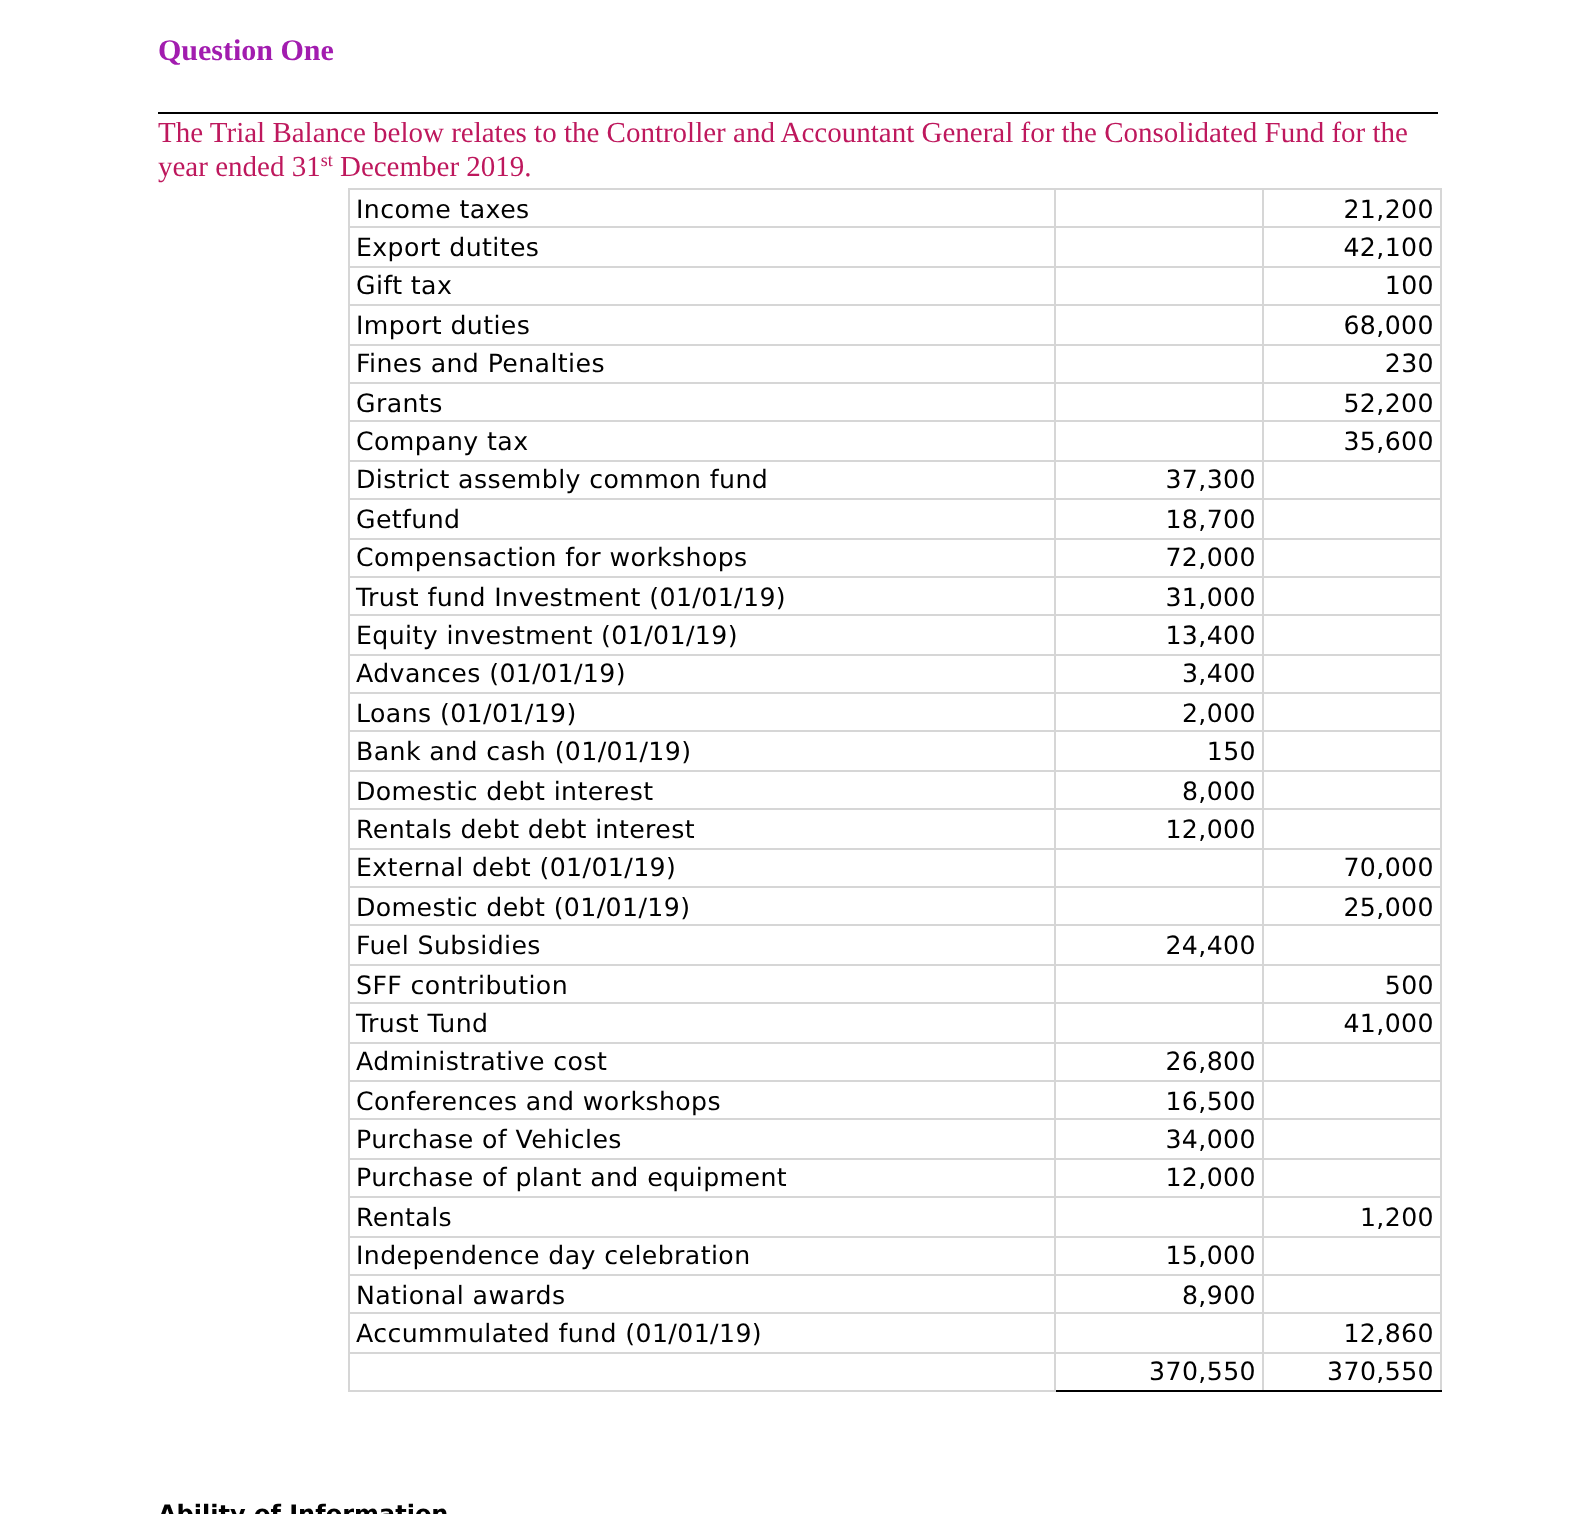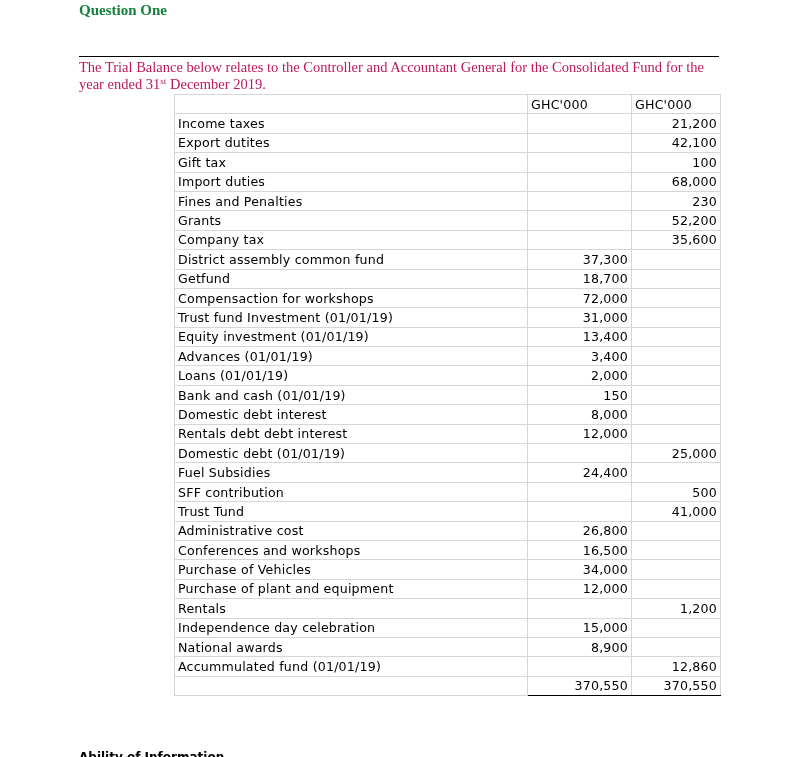--- a/index.html
+++ b/index.html
@@ -1,19 +1,19 @@
 <!DOCTYPE html>
 <html><head>
   <meta charset="utf-8">
   <style>
     html, body { margin: 0; padding: 0; background: #ffffff; }
     body { width: 785px; height: 757px; position: relative; overflow: hidden; }
     .heading {
-      position: absolute; left: 79px; top: 2px;
-      font-family: "Liberation Serif", serif; font-weight: bold; font-size: 15px; color: #15803d;
+      position: absolute; left: 79px; top: 18px;
+      font-family: "Liberation Serif", serif; font-weight: bold; font-size: 15px; color: #a21caf;
     }
     .rule {
       position: absolute; left: 79px; top: 56px; width: 640px; height: 0;
       border-top: 1px solid #000;
     }
     .intro {
       position: absolute; left: 79px; top: 59px; width: 640px;
       font-family: "Liberation Serif", serif; font-size: 14.5px; line-height: 17px; color: #be185d;
     }
     .intro sup { font-size: 9px; line-height: 0; vertical-align: 5px; }
@@ -46,25 +46,20 @@
 <div class="rule"></div>
 <div class="intro"><span>The Trial Balance below relates to the Controller and Accountant General for the Consolidated Fund for the year ended 31</span><sup>st</sup><span> December 2019.</span></div>
 
 <table class="tb">
   <colgroup>
       <col class="c1">
       <col class="c2">
       <col class="c3">
     </colgroup>
   <tbody id="tb-body">
-    <tr>
-      <td class="hdr"></td>
-      <td class="hdr">GHC'000</td>
-      <td class="hdr">GHC'000</td>
-    </tr>
   <tr>
         <td>Income taxes</td>
         <td class="num"></td>
         <td class="num">21,200</td>
       </tr>
       <tr>
         <td>Export dutites</td>
         <td class="num"></td>
         <td class="num">42,100</td>
       </tr>
@@ -135,20 +130,25 @@
       </tr>
       <tr>
         <td>Domestic debt interest</td>
         <td class="num">8,000</td>
         <td class="num"></td>
       </tr>
       <tr>
         <td>Rentals debt debt interest</td>
         <td class="num">12,000</td>
         <td class="num"></td>
+      </tr>
+      <tr>
+        <td>External debt (01/01/19)</td>
+        <td class="num"></td>
+        <td class="num">70,000</td>
       </tr>
       <tr>
         <td>Domestic debt (01/01/19)</td>
         <td class="num"></td>
         <td class="num">25,000</td>
       </tr>
       <tr>
         <td>Fuel Subsidies</td>
         <td class="num">24,400</td>
         <td class="num"></td>

